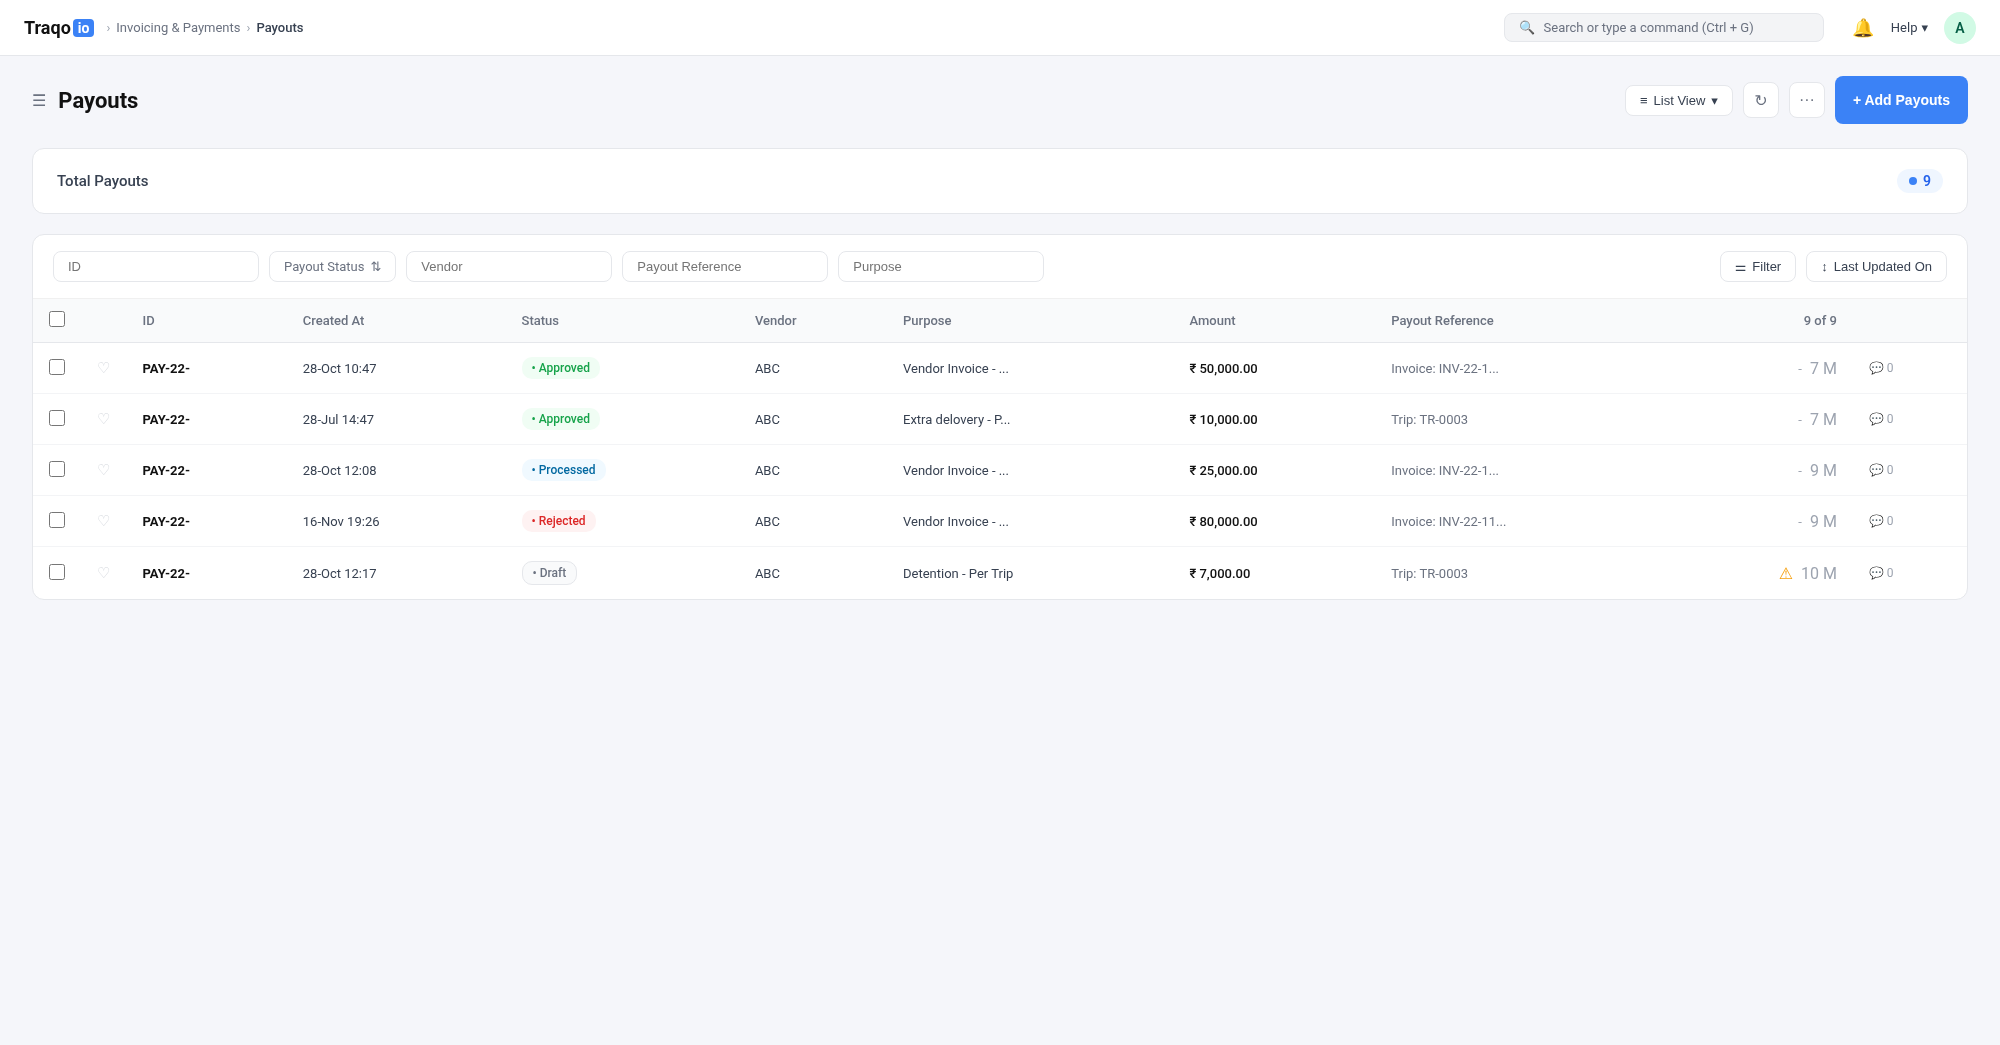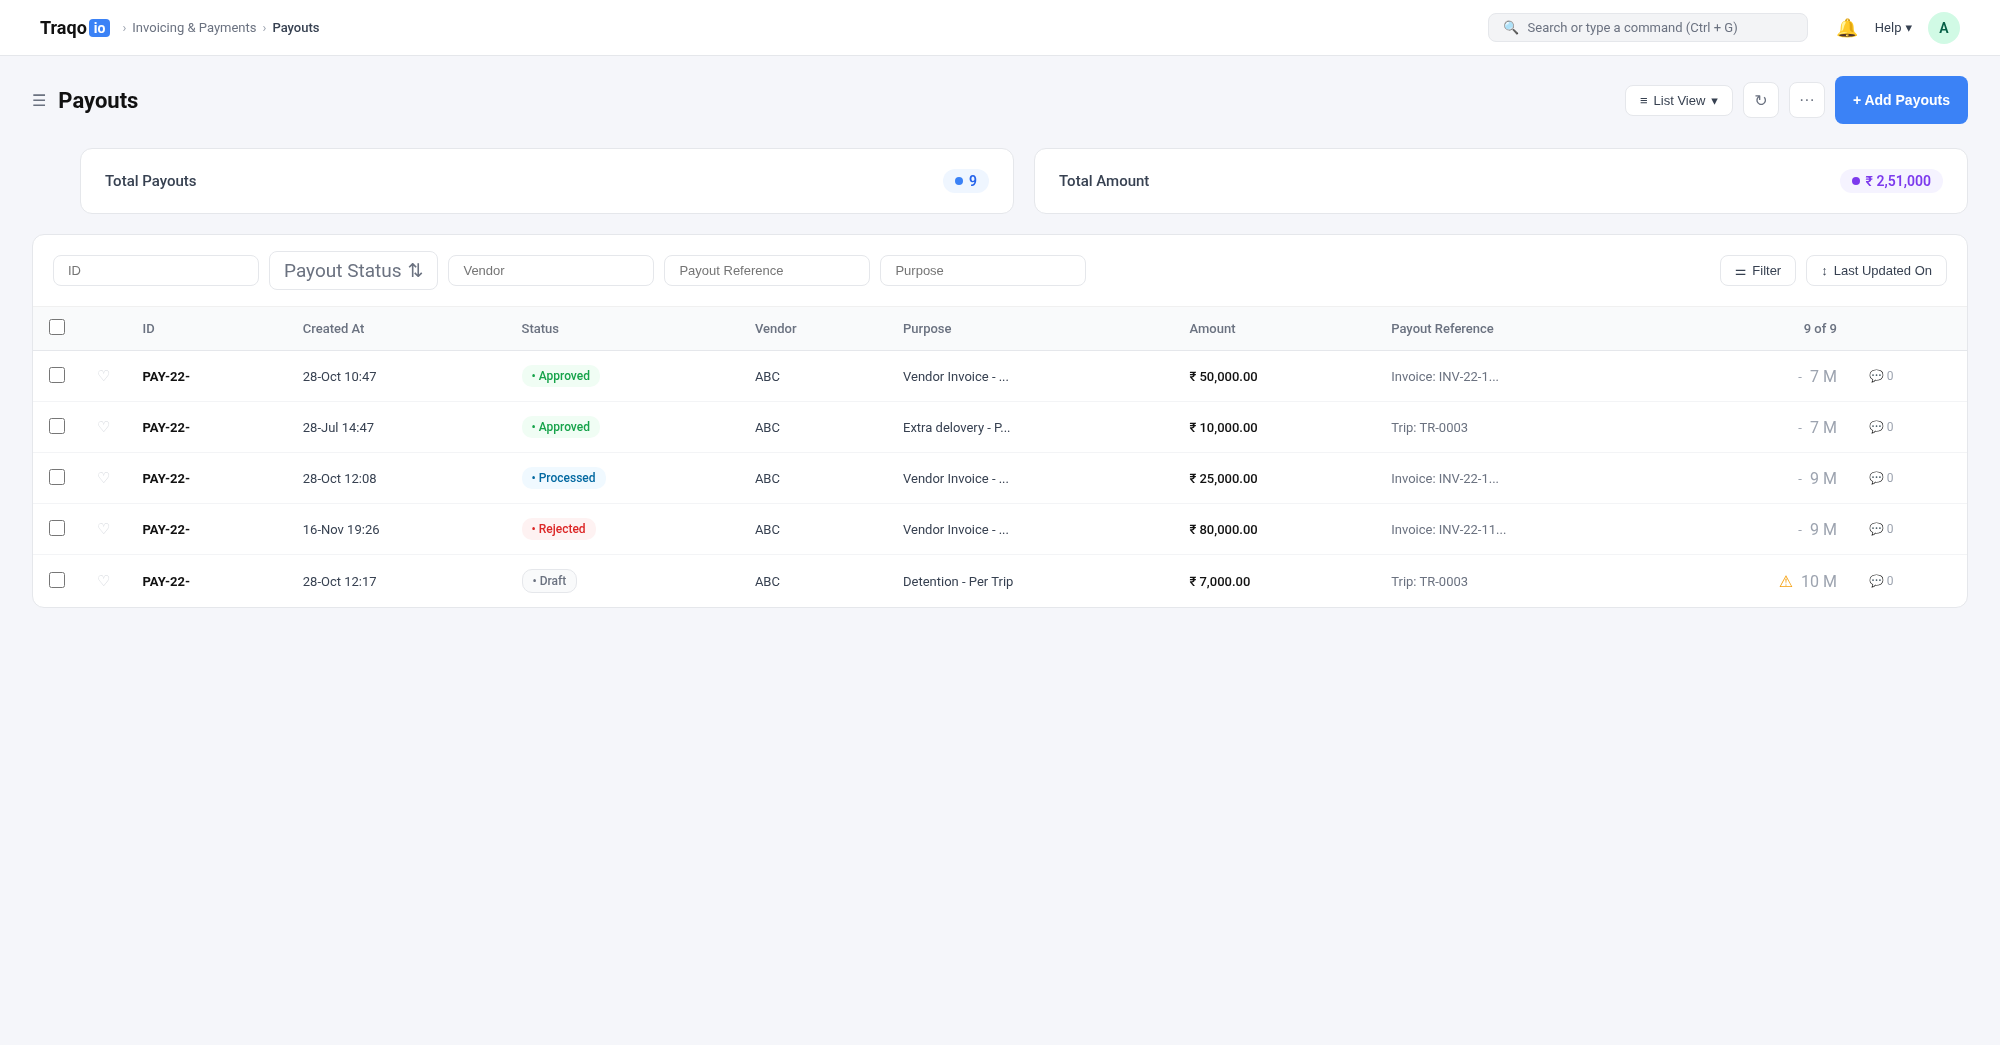--- a/index.html
+++ b/index.html
@@ -1,19 +1,19 @@
 <!DOCTYPE html>
 <html><head>
   <meta charset="utf-8">
   <style>
     * { box-sizing: border-box; margin: 0; padding: 0; }
     body { font-family: -apple-system, BlinkMacSystemFont, 'Segoe UI', Roboto, sans-serif; background: #f5f6fa; color: #222; font-size: 14px; }
 
     
-    .topnav { display: flex; align-items: center; background: #fff; height: 56px; padding: 0 40px; border-bottom: 1px solid #e5e7eb; gap: 12px; }
+    .topnav { display: flex; align-items: center; background: #fff; height: 56px; padding: 0 24px; border-bottom: 1px solid #e5e7eb; gap: 12px; }
     .logo { display: flex; align-items: center; gap: 2px; font-weight: 700; font-size: 18px; color: #111; }
     .logo-dot { background: #3b82f6; color: #fff; border-radius: 4px; padding: 1px 5px; font-size: 14px; font-weight: 700; }
     .breadcrumb { display: flex; align-items: center; gap: 6px; color: #6b7280; font-size: 13px; }
     .breadcrumb-sep { color: #9ca3af; }
     .breadcrumb-current { color: #374151; font-weight: 500; }
     .search-bar { margin-left: auto; display: flex; align-items: center; background: #f3f4f6; border: 1px solid #e5e7eb; border-radius: 8px; padding: 6px 14px; gap: 8px; min-width: 320px; color: #6b7280; font-size: 13px; }
     .nav-right { display: flex; align-items: center; gap: 16px; margin-left: 16px; }
     .bell-icon { font-size: 18px; color: #6b7280; cursor: pointer; }
     .help-btn { display: flex; align-items: center; gap: 4px; color: #374151; font-size: 13px; cursor: pointer; }
     .avatar { width: 32px; height: 32px; background: #d1fae5; border-radius: 50%; display: flex; align-items: center; justify-content: center; font-weight: 600; color: #065f46; font-size: 14px; }
@@ -21,41 +21,41 @@
     
     .page-header { display: flex; align-items: center; padding: 20px 32px 12px; gap: 12px; background: #f5f6fa; }
     .menu-icon { color: #6b7280; font-size: 16px; cursor: pointer; }
     .page-title { font-size: 22px; font-weight: 700; color: #111; }
     .header-actions { margin-left: auto; display: flex; align-items: center; gap: 10px; }
     .list-view-btn { display: flex; align-items: center; gap: 6px; background: #fff; border: 1px solid #e5e7eb; border-radius: 8px; padding: 7px 14px; font-size: 13px; color: #374151; cursor: pointer; }
     .icon-btn { display: flex; align-items: center; justify-content: center; background: #fff; border: 1px solid #e5e7eb; border-radius: 8px; width: 36px; height: 36px; cursor: pointer; color: #6b7280; font-size: 16px; }
     .add-btn { display: flex; align-items: center; gap: 6px; background: #3b82f6; color: #fff; border: none; border-radius: 8px; padding: 16px 18px; font-size: 14px; font-weight: 600; cursor: pointer; }
 
     
-    .stats-row { display: flex; gap: 20px; padding: 12px 32px 20px; margin-left: 48px; }
+    .stats-row { display: flex; gap: 20px; padding: 12px 32px 20px; }
     .stat-card { background: #fff; border: 1px solid #e5e7eb; border-radius: 12px; flex: 1; padding: 20px 24px; display: flex; align-items: center; justify-content: space-between; }
     .stat-label { font-size: 15px; color: #374151; font-weight: 500; }
     .stat-badge { display: flex; align-items: center; gap: 6px; border-radius: 20px; padding: 4px 12px; font-size: 14px; font-weight: 600; }
     .badge-blue { background: #eff6ff; color: #2563eb; }
     .badge-purple { background: #f5f3ff; color: #7c3aed; }
     .badge-green { background: #f0fdf4; color: #16a34a; }
     .badge-orange { background: #fff7ed; color: #ea580c; }
     .dot { width: 8px; height: 8px; border-radius: 50%; display: inline-block; }
     .dot-blue { background: #3b82f6; }
     .dot-purple { background: #7c3aed; }
     .dot-green { background: #16a34a; }
     .dot-orange { background: #ea580c; }
 
     
     .table-container { background: #fff; border: 1px solid #e5e7eb; border-radius: 12px; margin: 0 32px 32px; overflow: hidden; }
 
     
     .filter-row { display: flex; align-items: center; padding: 16px 20px; gap: 10px; border-bottom: 1px solid #f0f0f0; }
     .filter-input { border: 1px solid #e5e7eb; border-radius: 8px; padding: 7px 14px; font-size: 13px; color: #6b7280; background: #fff; cursor: pointer; outline: none; }
-    .filter-input-select { border: 1px solid #e5e7eb; border-radius: 8px; padding: 7px 14px; font-size: 19px; color: #6b7280; background: #fff; cursor: pointer; display: flex; align-items: center; gap: 6px; }
+    .filter-input-select { border: 1px solid #e5e7eb; border-radius: 8px; padding: 7px 14px; font-size: 13px; color: #6b7280; background: #fff; cursor: pointer; display: flex; align-items: center; gap: 6px; }
     .filter-right { margin-left: auto; display: flex; align-items: center; gap: 10px; }
     .filter-btn { display: flex; align-items: center; gap: 6px; border: 1px solid #e5e7eb; border-radius: 8px; padding: 7px 14px; font-size: 13px; color: #374151; cursor: pointer; background: #fff; }
     .sort-btn { display: flex; align-items: center; gap: 6px; border: 1px solid #e5e7eb; border-radius: 8px; padding: 7px 14px; font-size: 13px; color: #374151; cursor: pointer; background: #fff; }
 
     
     .table { width: 100%; border-collapse: collapse; }
     .table th { background: #f9fafb; padding: 12px 16px; text-align: left; font-size: 13px; font-weight: 500; color: #6b7280; border-bottom: 1px solid #e5e7eb; white-space: nowrap; }
     .table th:first-child, .table td:first-child { width: 40px; text-align: center; }
     .table th:nth-child(2) { width: 40px; }
     .table td { padding: 14px 16px; border-bottom: 1px solid #f3f4f6; font-size: 13px; color: #374151; vertical-align: middle; }
@@ -125,27 +125,20 @@
 </div>
 
 <div class="stats-row" id="stats-row">
     <div class="stat-card">
     <span class="stat-label">Total Payouts</span>
     <span class="stat-badge badge-blue">
       <span class="dot dot-blue"></span>
       9
     </span>
   </div>
-    <div class="stat-card">
-    <span class="stat-label">Total Amount</span>
-    <span class="stat-badge badge-purple">
-      <span class="dot dot-purple"></span>
-      ₹ 2,51,000
-    </span>
-  </div>
   </div>
 
 <div class="table-container">
 
   <div class="filter-row">
     <input class="filter-input" type="text" placeholder="ID" style="">
     <div class="filter-input-select">
       <span>Payout Status</span>
       <span>⇅</span>
     </div>

